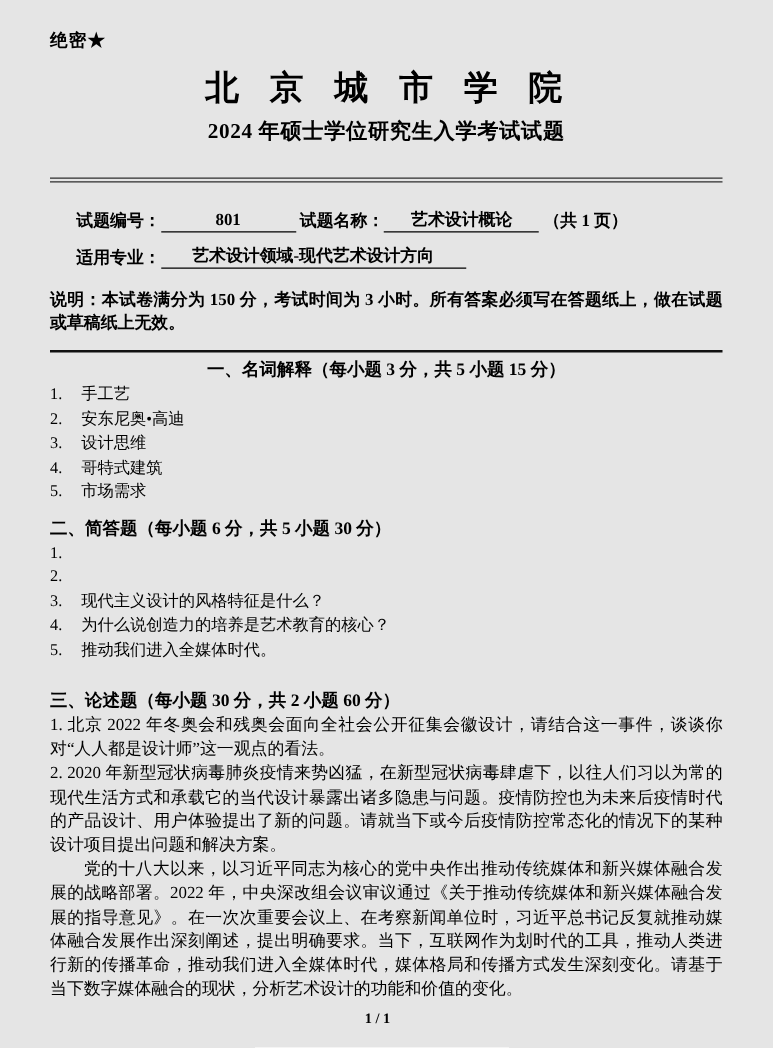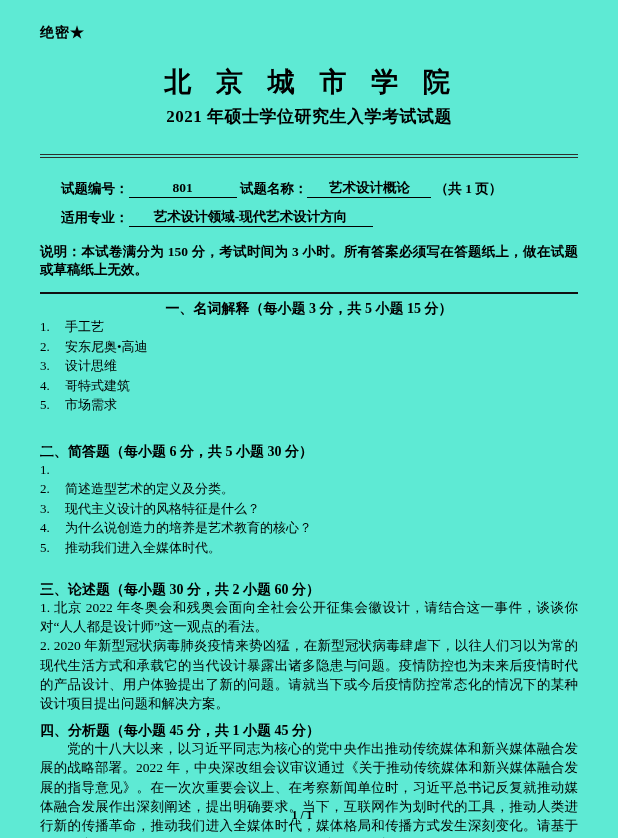--- a/index.html
+++ b/index.html
@@ -1,30 +1,30 @@
 <!DOCTYPE html>
 <html><head>
 <meta charset="utf-8">
 <style>
   html,body { margin:0; padding:0; background:#ffffff; }
   .page {
     position:relative;
     width:618px; height:838px;
-    background:#5eead4;
+    background:#e5e5e5;
     color:#000;
     font-family:"Liberation Serif","DejaVu Serif",serif;
     box-sizing:border-box;
     padding:24px 40px 0 40px;
     overflow:hidden;
   }
   .classified {
     font-size:14px; font-weight:bold; letter-spacing:1px;
   }
   .school-title {
-    margin-top:22px;
+    margin-top:10px;
     text-align:center;
     font-size:27px; font-weight:bold;
     word-spacing:10px; letter-spacing:4px;
     white-space:nowrap;
   }
   .subtitle {
     margin-top:5px;
     text-align:center;
     font-size:17px; font-weight:bold;
     letter-spacing:0.5px;
@@ -51,21 +51,21 @@
     margin-top:16px;
     font-size:13.5px; font-weight:bold;
     line-height:17.5px;
     text-align:justify;
   }
   .thick-rule { margin-top:14px; border-top:2px solid #111; }
   .section-heading {
     font-size:14px; font-weight:bold; line-height:17px;
   }
   .sh-1 { margin-top:6px;text-align:center; }
-  .sh-2 { margin-top:28px; }
+  .sh-2 { margin-top:12px; }
   .sh-3 { margin-top:24px; }
   .sh-4 { margin-top:9px; }
   .qlist { font-size:13px; }
   .qitem { display:flex; line-height:19.5px; }
   .qno { width:25px; flex:0 0 25px; }
   .para {
     font-size:13.5px; line-height:19.2px;
     text-align:justify;
   }
   .para-indent { text-indent:2em; }
@@ -77,21 +77,21 @@
   }
 </style>
 </head>
 <body>
 
 <div class="page">
 
   <div class="classified">绝密★</div>
 
   <div class="school-title">北 京 城 市 学 院</div>
-  <div class="subtitle">2021 年硕士学位研究生入学考试试题</div>
+  <div class="subtitle">2024 年硕士学位研究生入学考试试题</div>
 
   <div class="double-rule"></div>
 
   <div class="meta">
     <div class="meta-row">
       <span>试题编号：</span><span class="blank blank-no">801</span>
       <span>试题名称：</span><span class="blank blank-name">艺术设计概论</span>
       <span>（共 1 页）</span>
     </div>
     <div class="meta-row">
@@ -130,21 +130,20 @@
   </div>
 
   <div>
     <div class="section-heading sh-2">二、简答题（每小题 6 分，共 5 小题 30 分）</div>
     <div class="qlist">
       <div class="qitem">
           <span class="qno">1.</span>
         </div>
       <div class="qitem">
           <span class="qno">2.</span>
-          <span>简述造型艺术的定义及分类。</span>
         </div>
       <div class="qitem">
           <span class="qno">3.</span>
           <span>现代主义设计的风格特征是什么？</span>
         </div>
       <div class="qitem">
           <span class="qno">4.</span>
           <span>为什么说创造力的培养是艺术教育的核心？</span>
         </div>
       <div class="qitem">
@@ -154,19 +153,18 @@
     </div>
   </div>
 
   <div>
     <div class="section-heading sh-3">三、论述题（每小题 30 分，共 2 小题 60 分）</div>
     <div class="para">1. 北京 2022 年冬奥会和残奥会面向全社会公开征集会徽设计，请结合这一事件，谈谈你对“人人都是设计师”这一观点的看法。</div>
     <div class="para">2. 2020 年新型冠状病毒肺炎疫情来势凶猛，在新型冠状病毒肆虐下，以往人们习以为常的现代生活方式和承载它的当代设计暴露出诸多隐患与问题。疫情防控也为未来后疫情时代的产品设计、用户体验提出了新的问题。请就当下或今后疫情防控常态化的情况下的某种设计项目提出问题和解决方案。</div>
   </div>
 
   <div>
-    <div class="section-heading sh-4">四、分析题（每小题 45 分，共 1 小题 45 分）</div>
     <div class="para para-indent">党的十八大以来，以习近平同志为核心的党中央作出推动传统媒体和新兴媒体融合发展的战略部署。2022 年，中央深改组会议审议通过《关于推动传统媒体和新兴媒体融合发展的指导意见》。在一次次重要会议上、在考察新闻单位时，习近平总书记反复就推动媒体融合发展作出深刻阐述，提出明确要求。当下，互联网作为划时代的工具，推动人类进行新的传播革命，推动我们进入全媒体时代，媒体格局和传播方式发生深刻变化。请基于当下数字媒体融合的现状，分析艺术设计的功能和价值的变化。</div>
   </div>
 
   <div class="footer">1 / 1</div>
 
 </div>
 
 </body></html>

